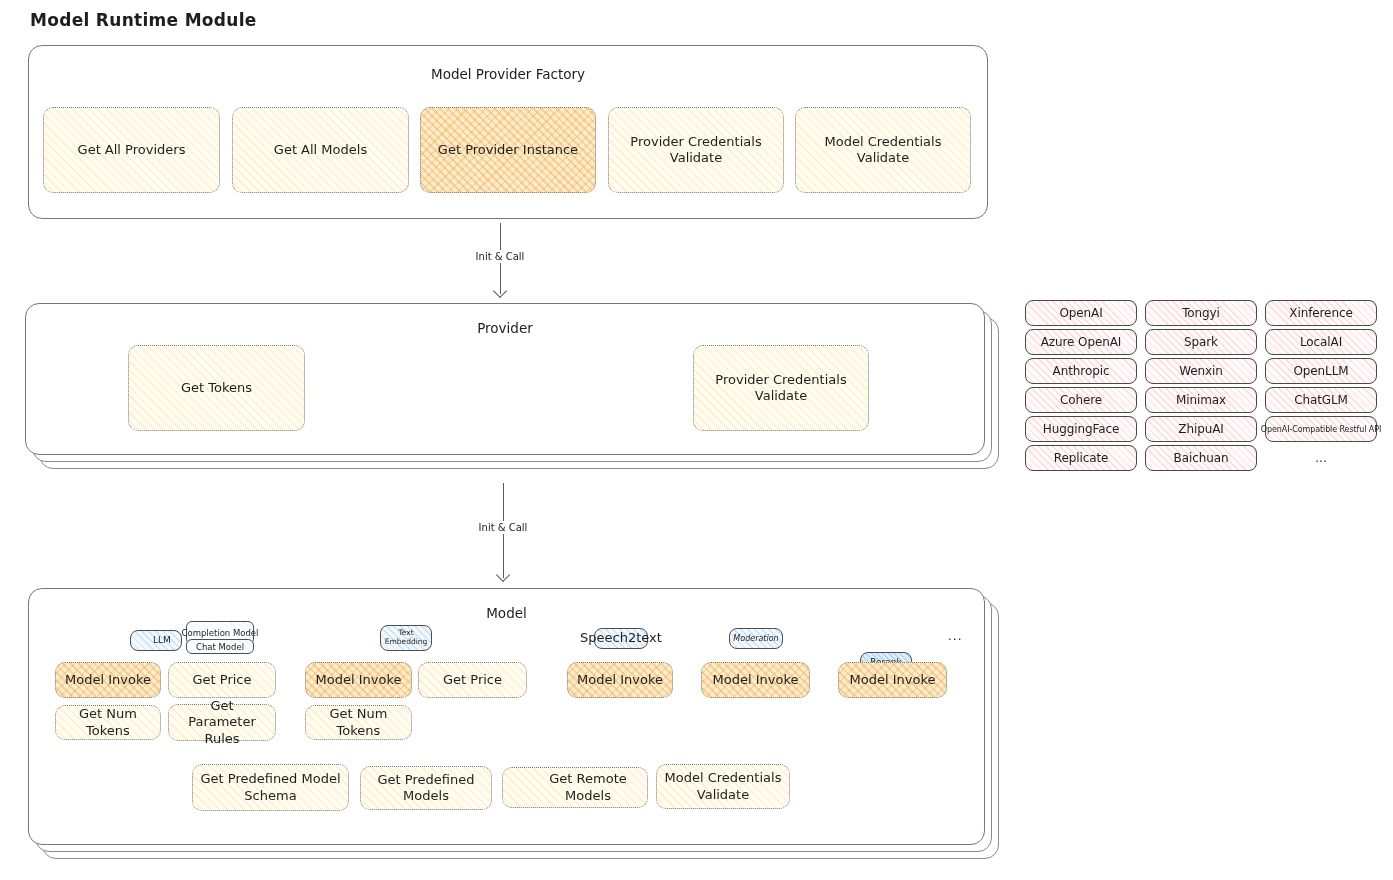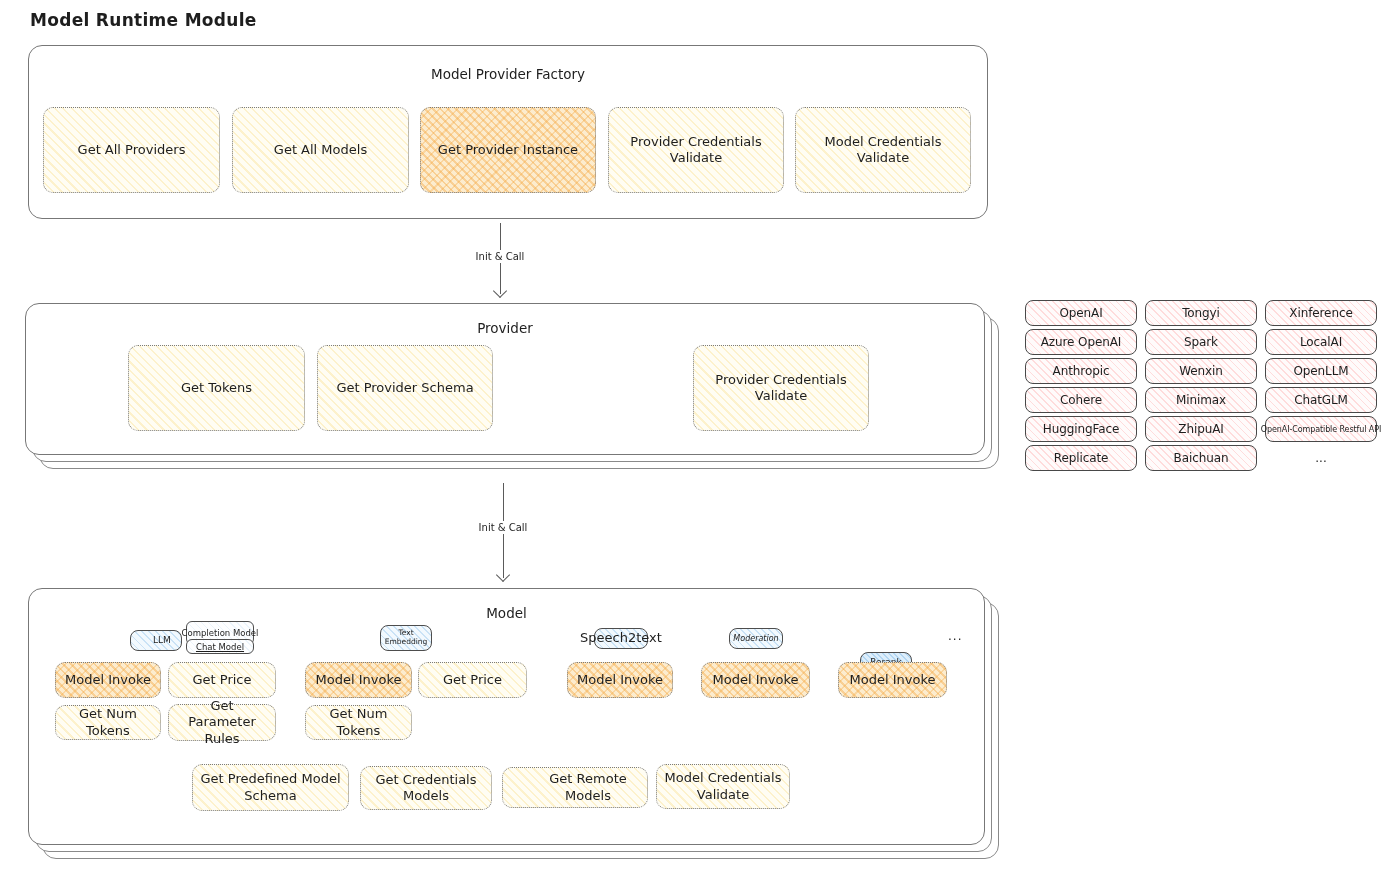--- a/index.html
+++ b/index.html
@@ -68,21 +68,20 @@
 
   <div class="arrow" style="left:500px;top:223px;height:71px;"></div>
   <div class="arrow-label" style="left:500px;top:250px;">Init &amp; Call</div>
 
   <div class="stack" style="left:39px;top:317px;width:960px;height:152px;"></div>
   <div class="stack" style="left:32px;top:310px;width:960px;height:152px;"></div>
   <div class="container" style="left:25px;top:303px;width:960px;height:152px;">
     <div class="container-label" style="padding-top:16px;">Provider</div>
   </div>
   <div class="fbox yellow" style="left:128px;top:345px;width:177px;height:86px;">Get Tokens</div>
-  <div class="fbox yellow" style="left:317px;top:345px;width:176px;height:86px;">Get Provider Schema</div>
   <div class="fbox yellow" style="left:693px;top:345px;width:176px;height:86px;">Provider Credentials Validate</div>
 
   <div class="panel">
     <div class="pinkbox">OpenAI</div>
     <div class="pinkbox">Tongyi</div>
     <div class="pinkbox">Xinference</div>
     <div class="pinkbox">Azure OpenAI</div>
     <div class="pinkbox">Spark</div>
     <div class="pinkbox">LocalAI</div>
     <div class="pinkbox">Anthropic</div>
@@ -103,38 +102,38 @@
   <div class="arrow-label" style="left:503px;top:521px;">Init &amp; Call</div>
 
   <div class="stack" style="left:42px;top:602px;width:957px;height:257px;"></div>
   <div class="stack" style="left:35px;top:595px;width:957px;height:257px;"></div>
   <div class="container" style="left:28px;top:588px;width:957px;height:257px;">
     <div class="container-label" style="padding-top:16px;">Model</div>
   </div>
 
   <div class="pill" style="left:130px;top:630px;width:52px;height:21px;padding-left:12px;">LLM</div>
   <div class="subtag" style="left:186px;top:621px;width:68px;height:24px;">Completion Model</div>
-  <div class="subtag" style="left:186px;top:639px;width:68px;height:15px;text-decoration:underline;">Chat Model</div>
+  <div class="subtag" style="left:186px;top:639px;width:68px;height:15px;">Chat Model</div>
   <div class="pill" style="left:380px;top:625px;width:52px;height:26px;font-size:7.5px;padding:0 8px;">Text Embedding</div>
   <div class="pill" style="left:594px;top:628px;width:54px;height:21px;font-size:13px;">Speech2text</div>
   <div class="pill" style="left:729px;top:628px;width:54px;height:21px;font-size:8px;font-style:italic;">Moderation</div>
   <div class="pill dense" style="left:860px;top:652px;width:52px;height:21px;">Rerank</div>
   <div class="dots" style="left:948px;top:629px;">...</div>
 
   <div class="fbox orange" style="left:55px;top:662px;width:106px;height:36px;">Model Invoke</div>
   <div class="fbox yellow" style="left:168px;top:662px;width:108px;height:36px;">Get Price</div>
   <div class="fbox yellow" style="left:55px;top:705px;width:106px;height:35px;">Get Num Tokens</div>
   <div class="fbox yellow" style="left:168px;top:704px;width:108px;height:37px;">Get Parameter Rules</div>
 
   <div class="fbox orange" style="left:305px;top:662px;width:107px;height:36px;">Model Invoke</div>
   <div class="fbox yellow" style="left:418px;top:662px;width:109px;height:36px;">Get Price</div>
   <div class="fbox yellow" style="left:305px;top:705px;width:107px;height:35px;">Get Num Tokens</div>
 
   <div class="fbox orange" style="left:567px;top:662px;width:106px;height:36px;">Model Invoke</div>
   <div class="fbox orange" style="left:701px;top:662px;width:109px;height:36px;">Model Invoke</div>
   <div class="fbox orange" style="left:838px;top:662px;width:109px;height:36px;">Model Invoke</div>
 
   <div class="fbox yellow" style="left:192px;top:764px;width:157px;height:47px;">Get Predefined Model Schema</div>
-  <div class="fbox yellow" style="left:360px;top:766px;width:132px;height:44px;">Get Credentials Models</div>
+  <div class="fbox yellow" style="left:360px;top:766px;width:132px;height:44px;">Get Predefined Models</div>
   <div class="fbox yellow" style="left:502px;top:767px;width:146px;height:41px;padding-left:32px;">Get Remote Models</div>
   <div class="fbox yellow" style="left:656px;top:764px;width:134px;height:45px;">Model Credentials Validate</div>
 
 </div>
 
 </body></html>

